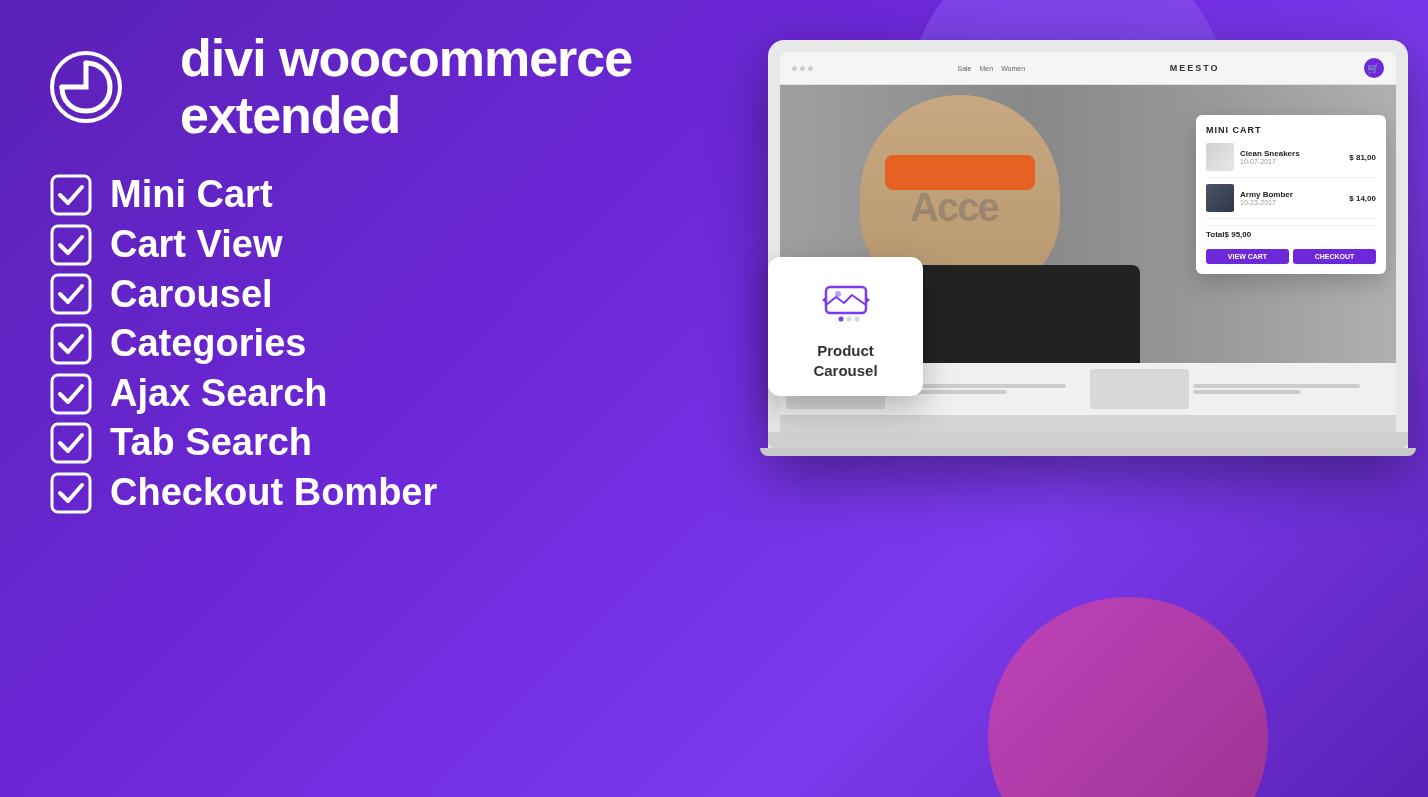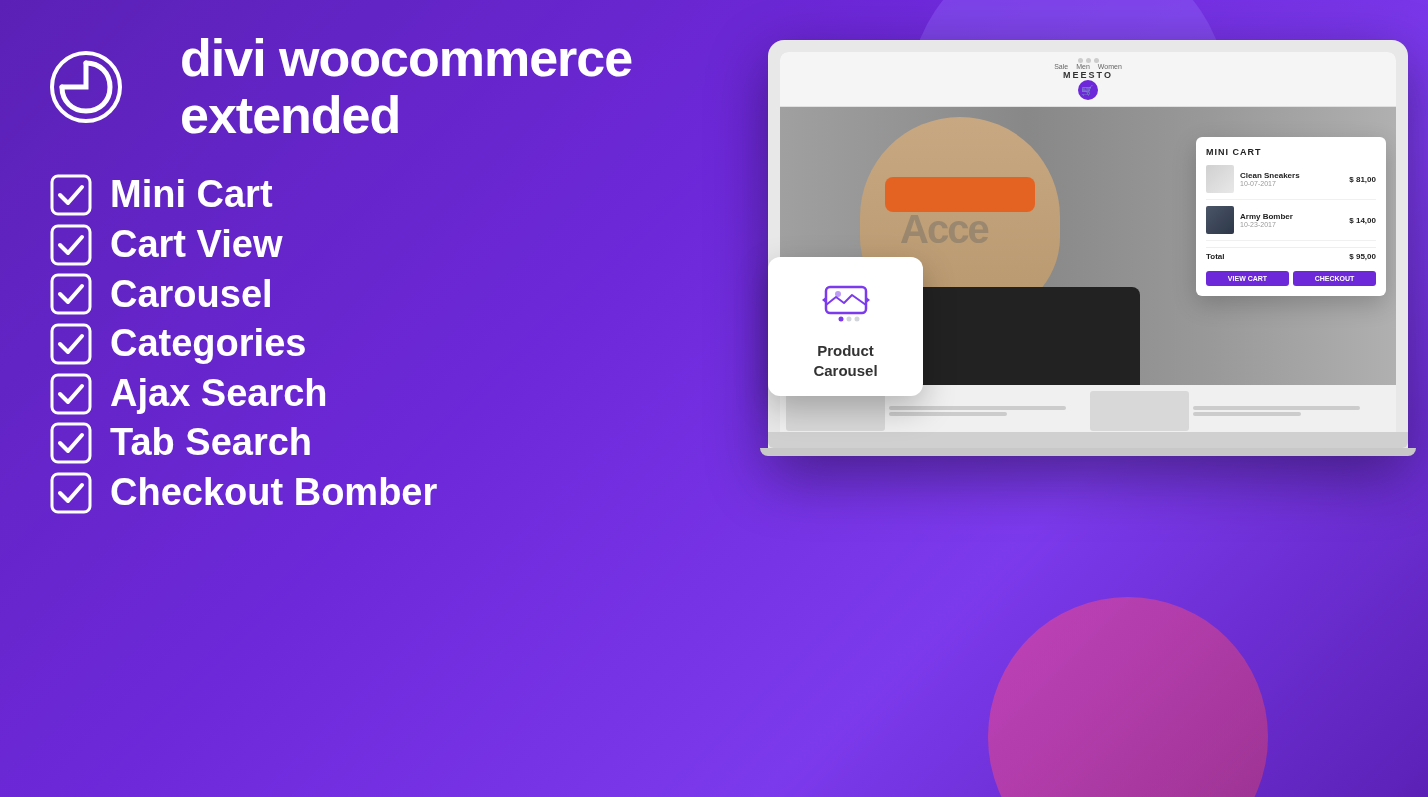--- a/index.html
+++ b/index.html
@@ -156,21 +156,20 @@
     
     .screen-nav {
       background: #f5f5f5;
       display: flex;
       align-items: center;
       justify-content: space-between;
       padding: 6px 12px;
       border-bottom: 1px solid #e0e0e0;
       font-size: 8px;
       color: #555;
-      flex-direction: column;
     }
 
     .screen-nav-dots {
       display: flex;
       gap: 3px;
     }
 
     .dot {
       width: 5px;
       height: 5px;
@@ -265,21 +264,21 @@
     }
 
     .cart-item-price {
       font-weight: 700;
       font-size: 8px;
       color: #222;
     }
 
     .cart-total-row {
       display: flex;
-      justify-content: space-between;
+      justify-content: flex-start;
       padding: 4px 0;
       font-weight: 700;
       font-size: 8px;
       color: #222;
       border-top: 1px solid #eee;
       margin-top: 2px;
     }
 
     .cart-buttons {
       display: flex;
@@ -461,21 +460,21 @@
 
             <div style="position:absolute;left:0;top:0;width:100%;height:100%;background:linear-gradient(to right, #a0a0a0 0%, #888 40%, #999 70%, #b0b0b0 100%);"></div>
 
             <div style="position:absolute;left:80px;top:10px;width:200px;height:200px;border-radius:50% 50% 40% 40%;background:linear-gradient(to bottom, #c8a882, #b8986e);overflow:hidden;">
 
               <div style="position:absolute;top:60px;left:25px;width:150px;height:35px;background:#e85c1a;border-radius:8px;opacity:0.9;"></div>
             </div>
 
             <div style="position:absolute;left:20px;top:180px;width:340px;height:150px;background:#222;border-radius:8px 8px 0 0;"></div>
 
-            <div style="position:absolute;left:120px;top:100px;font-size:40px;font-weight:900;color:rgba(100,100,100,0.4);letter-spacing:-2px;">Acce</div>
+            <div style="position:absolute;left:130px;top:100px;font-size:40px;font-weight:900;color:rgba(100,100,100,0.4);letter-spacing:-2px;">Acce</div>
 
             <div class="mini-cart">
               <div class="mini-cart-title">MINI CART</div>
               <div class="cart-item">
                 <div class="cart-item-img" style="background:linear-gradient(135deg,#d0d0d0,#e8e8e8);"></div>
                 <div class="cart-item-info">
                   <div class="cart-item-name">Clean Sneakers</div>
                   <div class="cart-item-date">10-07-2017</div>
                 </div>
                 <div class="cart-item-price">$ 81,00</div>

